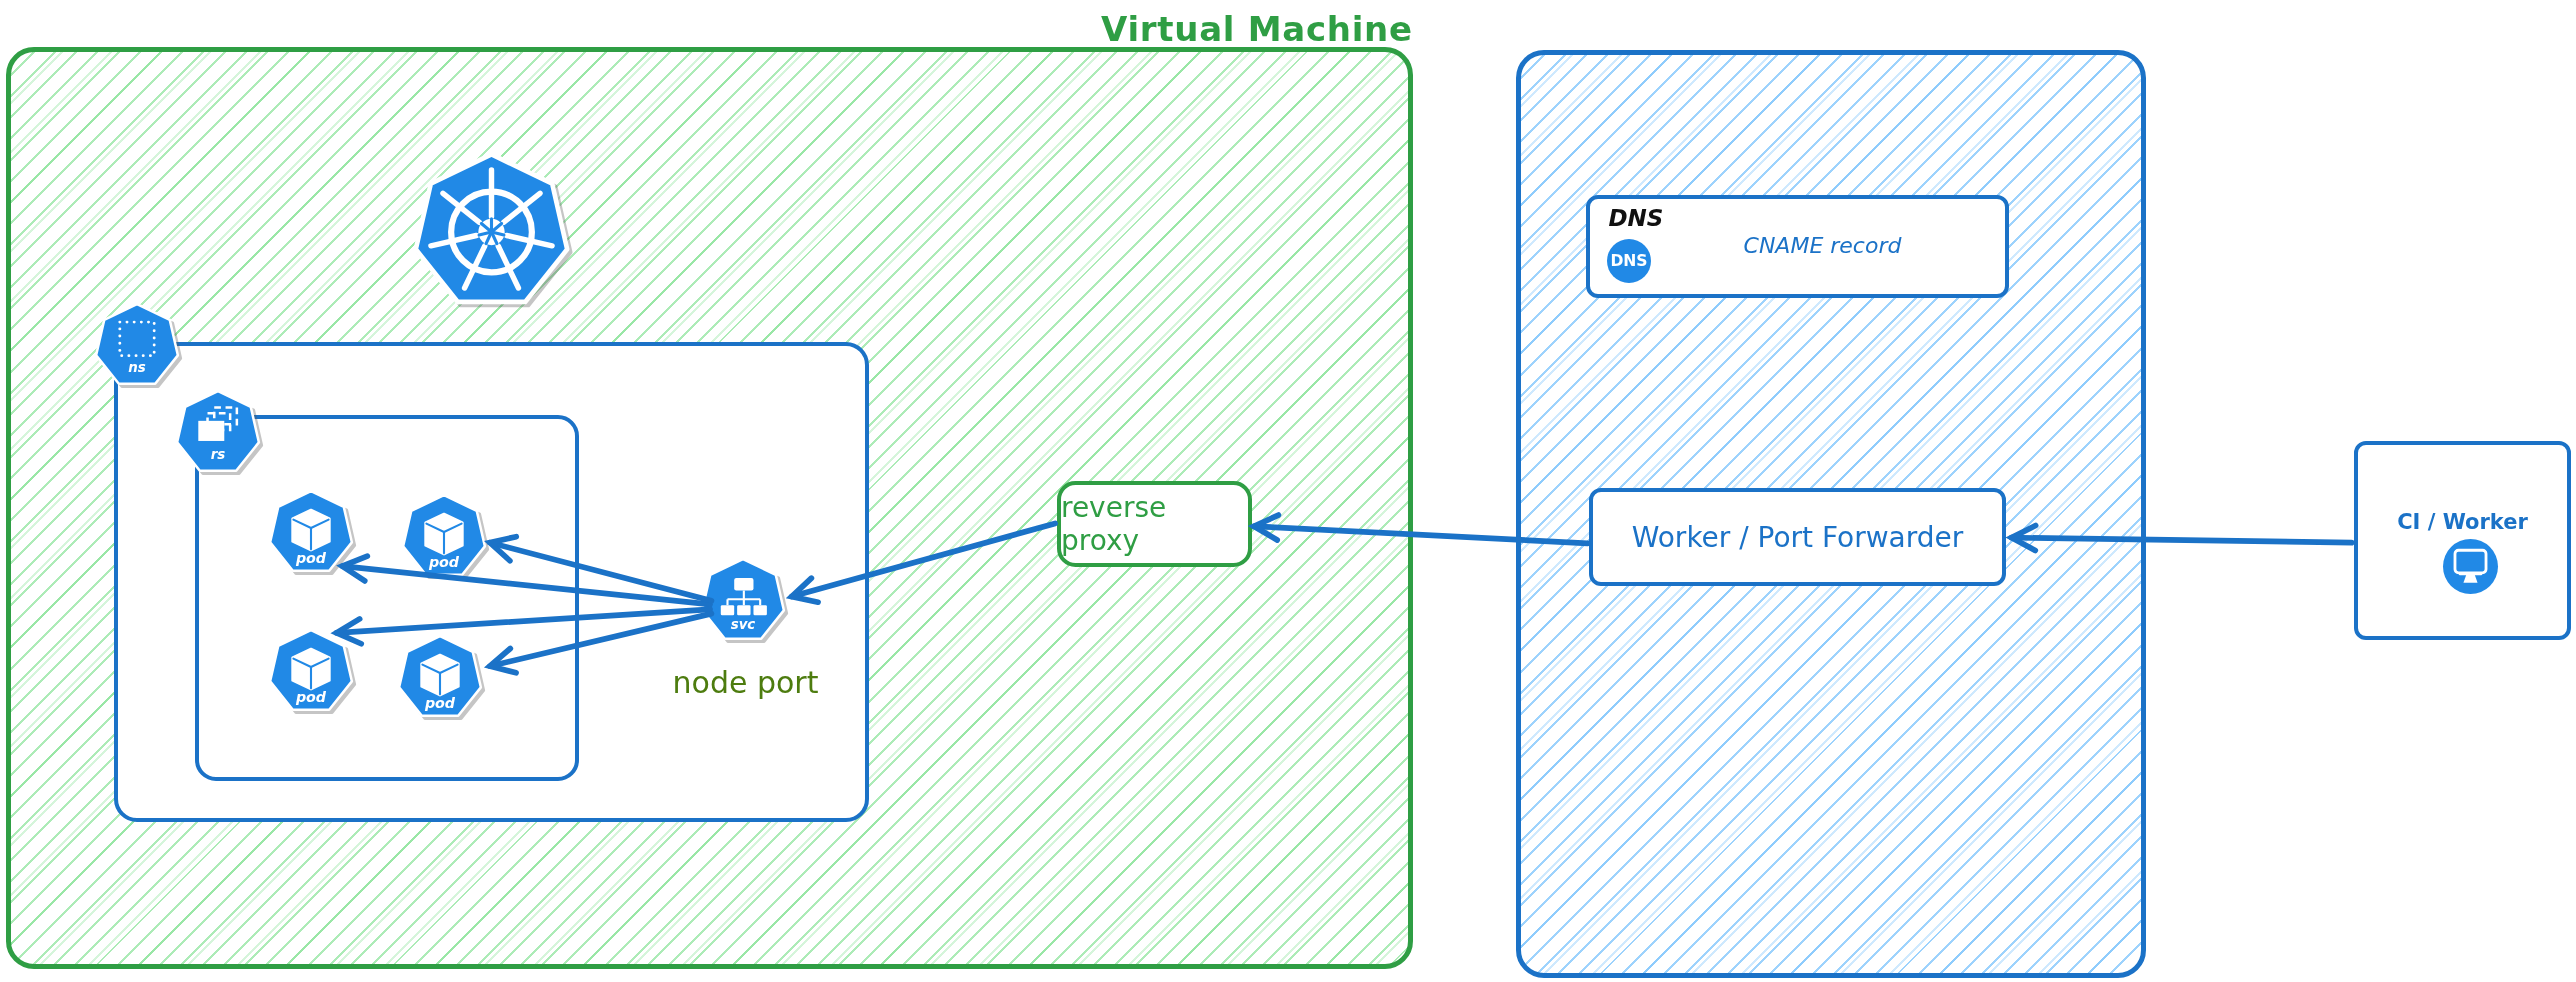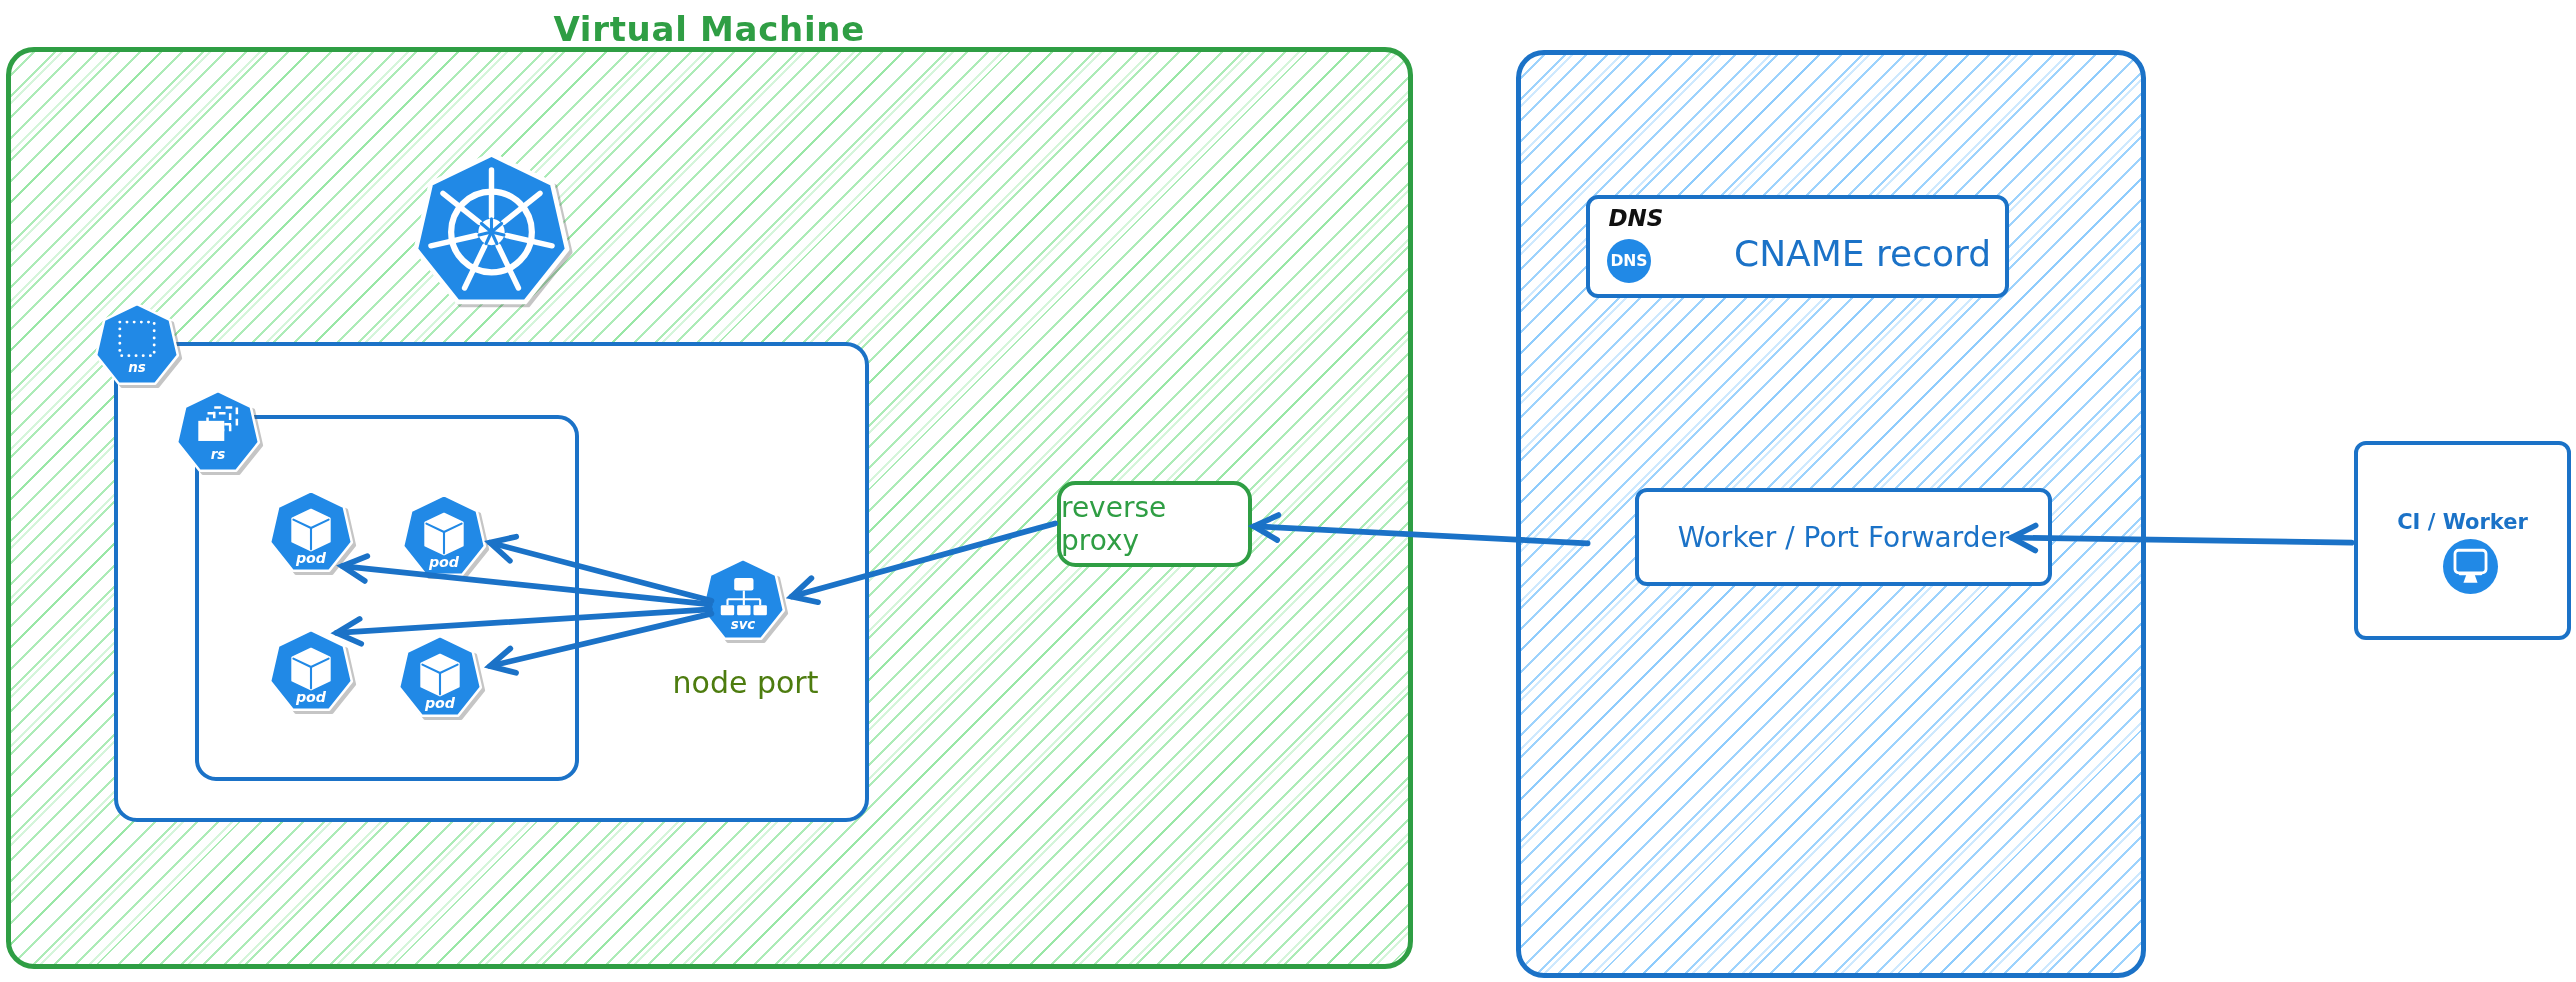--- a/index.html
+++ b/index.html
@@ -14,40 +14,40 @@
       repeating-linear-gradient(135deg, rgba(105,219,124,0.55) 0 2.1px, transparent 2.1px 15px),
       repeating-linear-gradient(135deg, rgba(105,219,124,0.28) 0 2.1px, transparent 2.1px 35px);
   }
   .frame.blue{
     left:1516px;top:50px;width:630px;height:928px;
     border:5px solid #1b72c7;border-radius:28px;
     background-image:
       repeating-linear-gradient(135deg, rgba(116,192,252,0.70) 0 2.1px, transparent 2.1px 15px),
       repeating-linear-gradient(135deg, rgba(116,192,252,0.35) 0 2.1px, transparent 2.1px 35px);
   }
-  .frame-label{position:absolute;font-size:34px;font-weight:bold;text-align:center;letter-spacing:0.7px;}
+  .frame-label{position:absolute;font-size:34px;font-weight:bold;text-align:right;letter-spacing:0.7px;}
   .frame-label.green{left:5.7px;width:1407px;top:8.5px;color:#2f9e44;}
   .frame-label.blue{left:1516px;width:630px;top:8.5px;color:#1b72c7;}
 
   .box{position:absolute;box-sizing:border-box;background:#ffffff;}
   .box.blue-border{border:4.3px solid #1b72c7;border-radius:12px;}
   .box.green-border{border:4.3px solid #2f9e44;border-radius:18.5px;}
 
   #namespace-box{left:114px;top:342px;width:755px;height:480px;border-radius:23px;}
   #replicaset-box{left:195px;top:415px;width:384px;height:366px;border-radius:21px;}
 
   #reverse-proxy-box{left:1057px;top:481px;width:195px;height:86px;display:flex;align-items:center;justify-content:center;}
   #reverse-proxy-box .lbl{color:#2f9e44;font-size:28px;}
 
   #dns-box{left:1586px;top:195px;width:423px;height:103px;}
   #dns-tag{position:absolute;left:18.5px;top:5.7px;color:#111111;font-size:23px;font-weight:bold;font-style:italic;}
   #dns-badge{position:absolute;left:17px;top:40px;width:44px;height:44px;border-radius:50%;background:#2189e6;display:flex;align-items:center;justify-content:center;color:#ffffff;font-size:15.6px;font-weight:bold;}
-  #cname-label{position:absolute;left:64px;right:14px;top:34px;text-align:right;color:#1b72c7;font-size:36px;}
-
-  #worker-box{left:1589px;top:488px;width:417px;height:98px;display:flex;align-items:center;justify-content:center;margin-left:46px;}
+  #cname-label{position:absolute;left:64px;right:14px;top:34px;text-align:center;color:#1b72c7;font-size:22px;font-style:italic;}
+
+  #worker-box{left:1589px;top:488px;width:417px;height:98px;display:flex;align-items:center;justify-content:center;}
   #worker-box .lbl{color:#1b72c7;font-size:28px;}
 
   #client-box{left:2354px;top:441px;width:217px;height:199px;}
   #client-label{position:absolute;left:0;right:0;top:65px;text-align:center;color:#1b72c7;font-size:21px;font-weight:bold;}
   #client-badge{position:absolute;left:85px;top:94px;width:55px;height:55px;border-radius:50%;background:#2189e6;}
 
   #node-port-label{position:absolute;left:639px;top:665px;width:213px;text-align:center;color:#4d7c0f;font-size:30px;}
 
   .hepta-icon{position:absolute;filter:drop-shadow(3.6px 3.6px 0 rgba(90,90,90,0.35));}
   .icon-text{fill:#ffffff;font-family:"DejaVu Sans",sans-serif;font-style:italic;font-weight:bold;}

